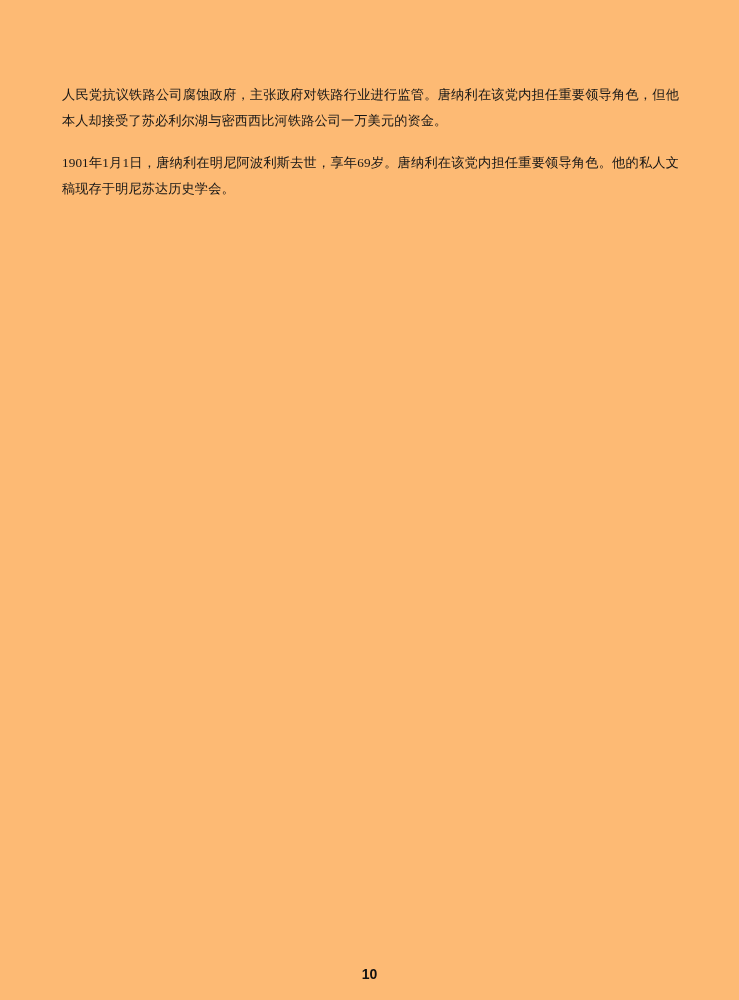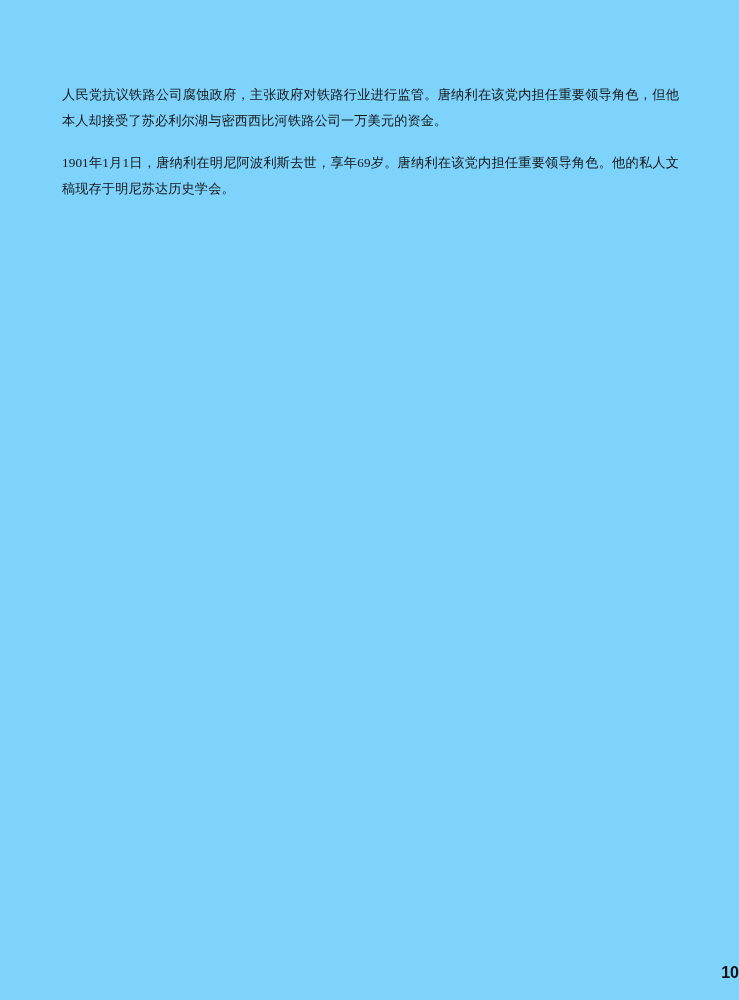--- a/index.html
+++ b/index.html
@@ -8,21 +8,21 @@
     background: #ffffff;
   }
   body {
     font-family: "Liberation Serif", "DejaVu Serif", serif;
     color: #1a1a1a;
   }
   .page {
     position: relative;
     width: 739px;
     height: 1000px;
-    background: #7dd3fc;
+    background: #fdba74;
     overflow: hidden;
     box-sizing: border-box;
   }
   .content {
     position: absolute;
     left: 62px;
     top: 82px;
     width: 617px;
   }
   .para {
@@ -35,23 +35,23 @@
     color: #161616;
   }
   .para:last-child {
     margin-bottom: 0;
   }
   .page-number {
     position: absolute;
     left: 0;
     right: 0;
     bottom: 18px;
-    text-align: right;
+    text-align: center;
     font-family: "Liberation Sans", sans-serif;
-    font-size: 16px;
+    font-size: 14px;
     font-weight: bold;
     color: #111111;
   }
 </style>
 </head>
 <body>
 
 <div class="page">
   <div class="content">
     <p class="para">人民党抗议铁路公司腐蚀政府，主张政府对铁路行业进行监管。唐纳利在该党内担任重要领导角色，但他本人却接受了苏必利尔湖与密西西比河铁路公司一万美元的资金。</p>

